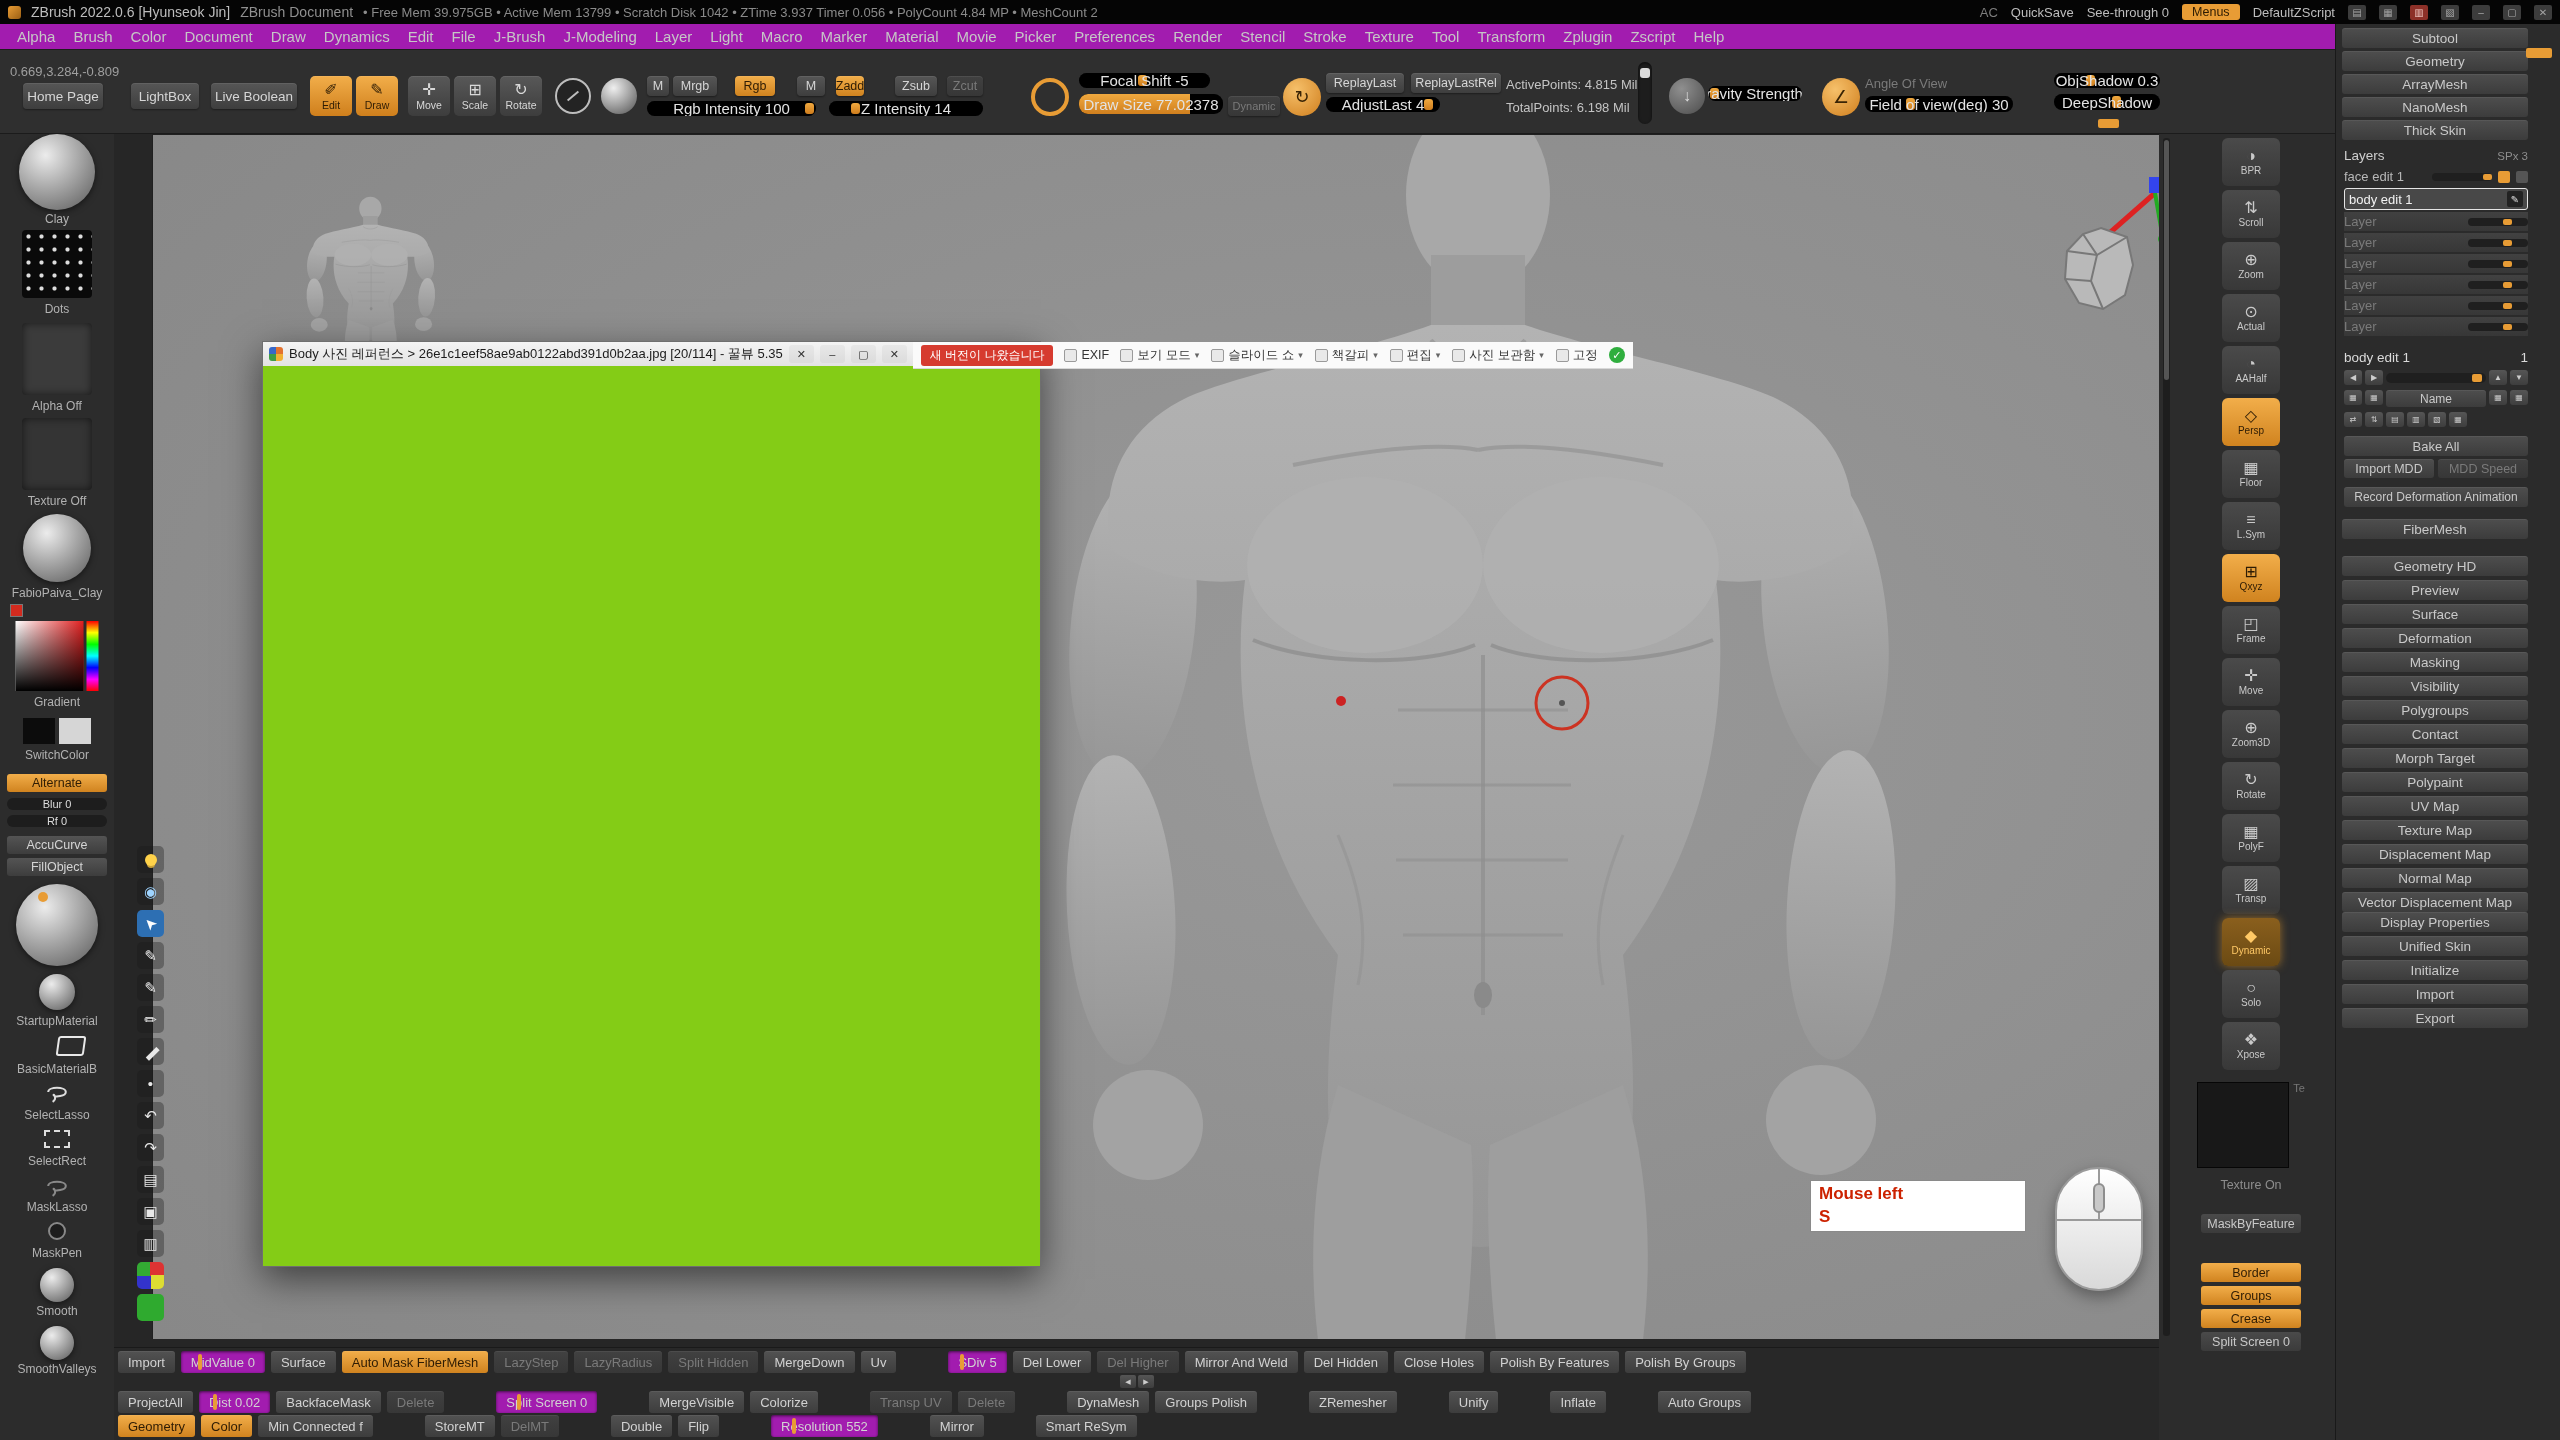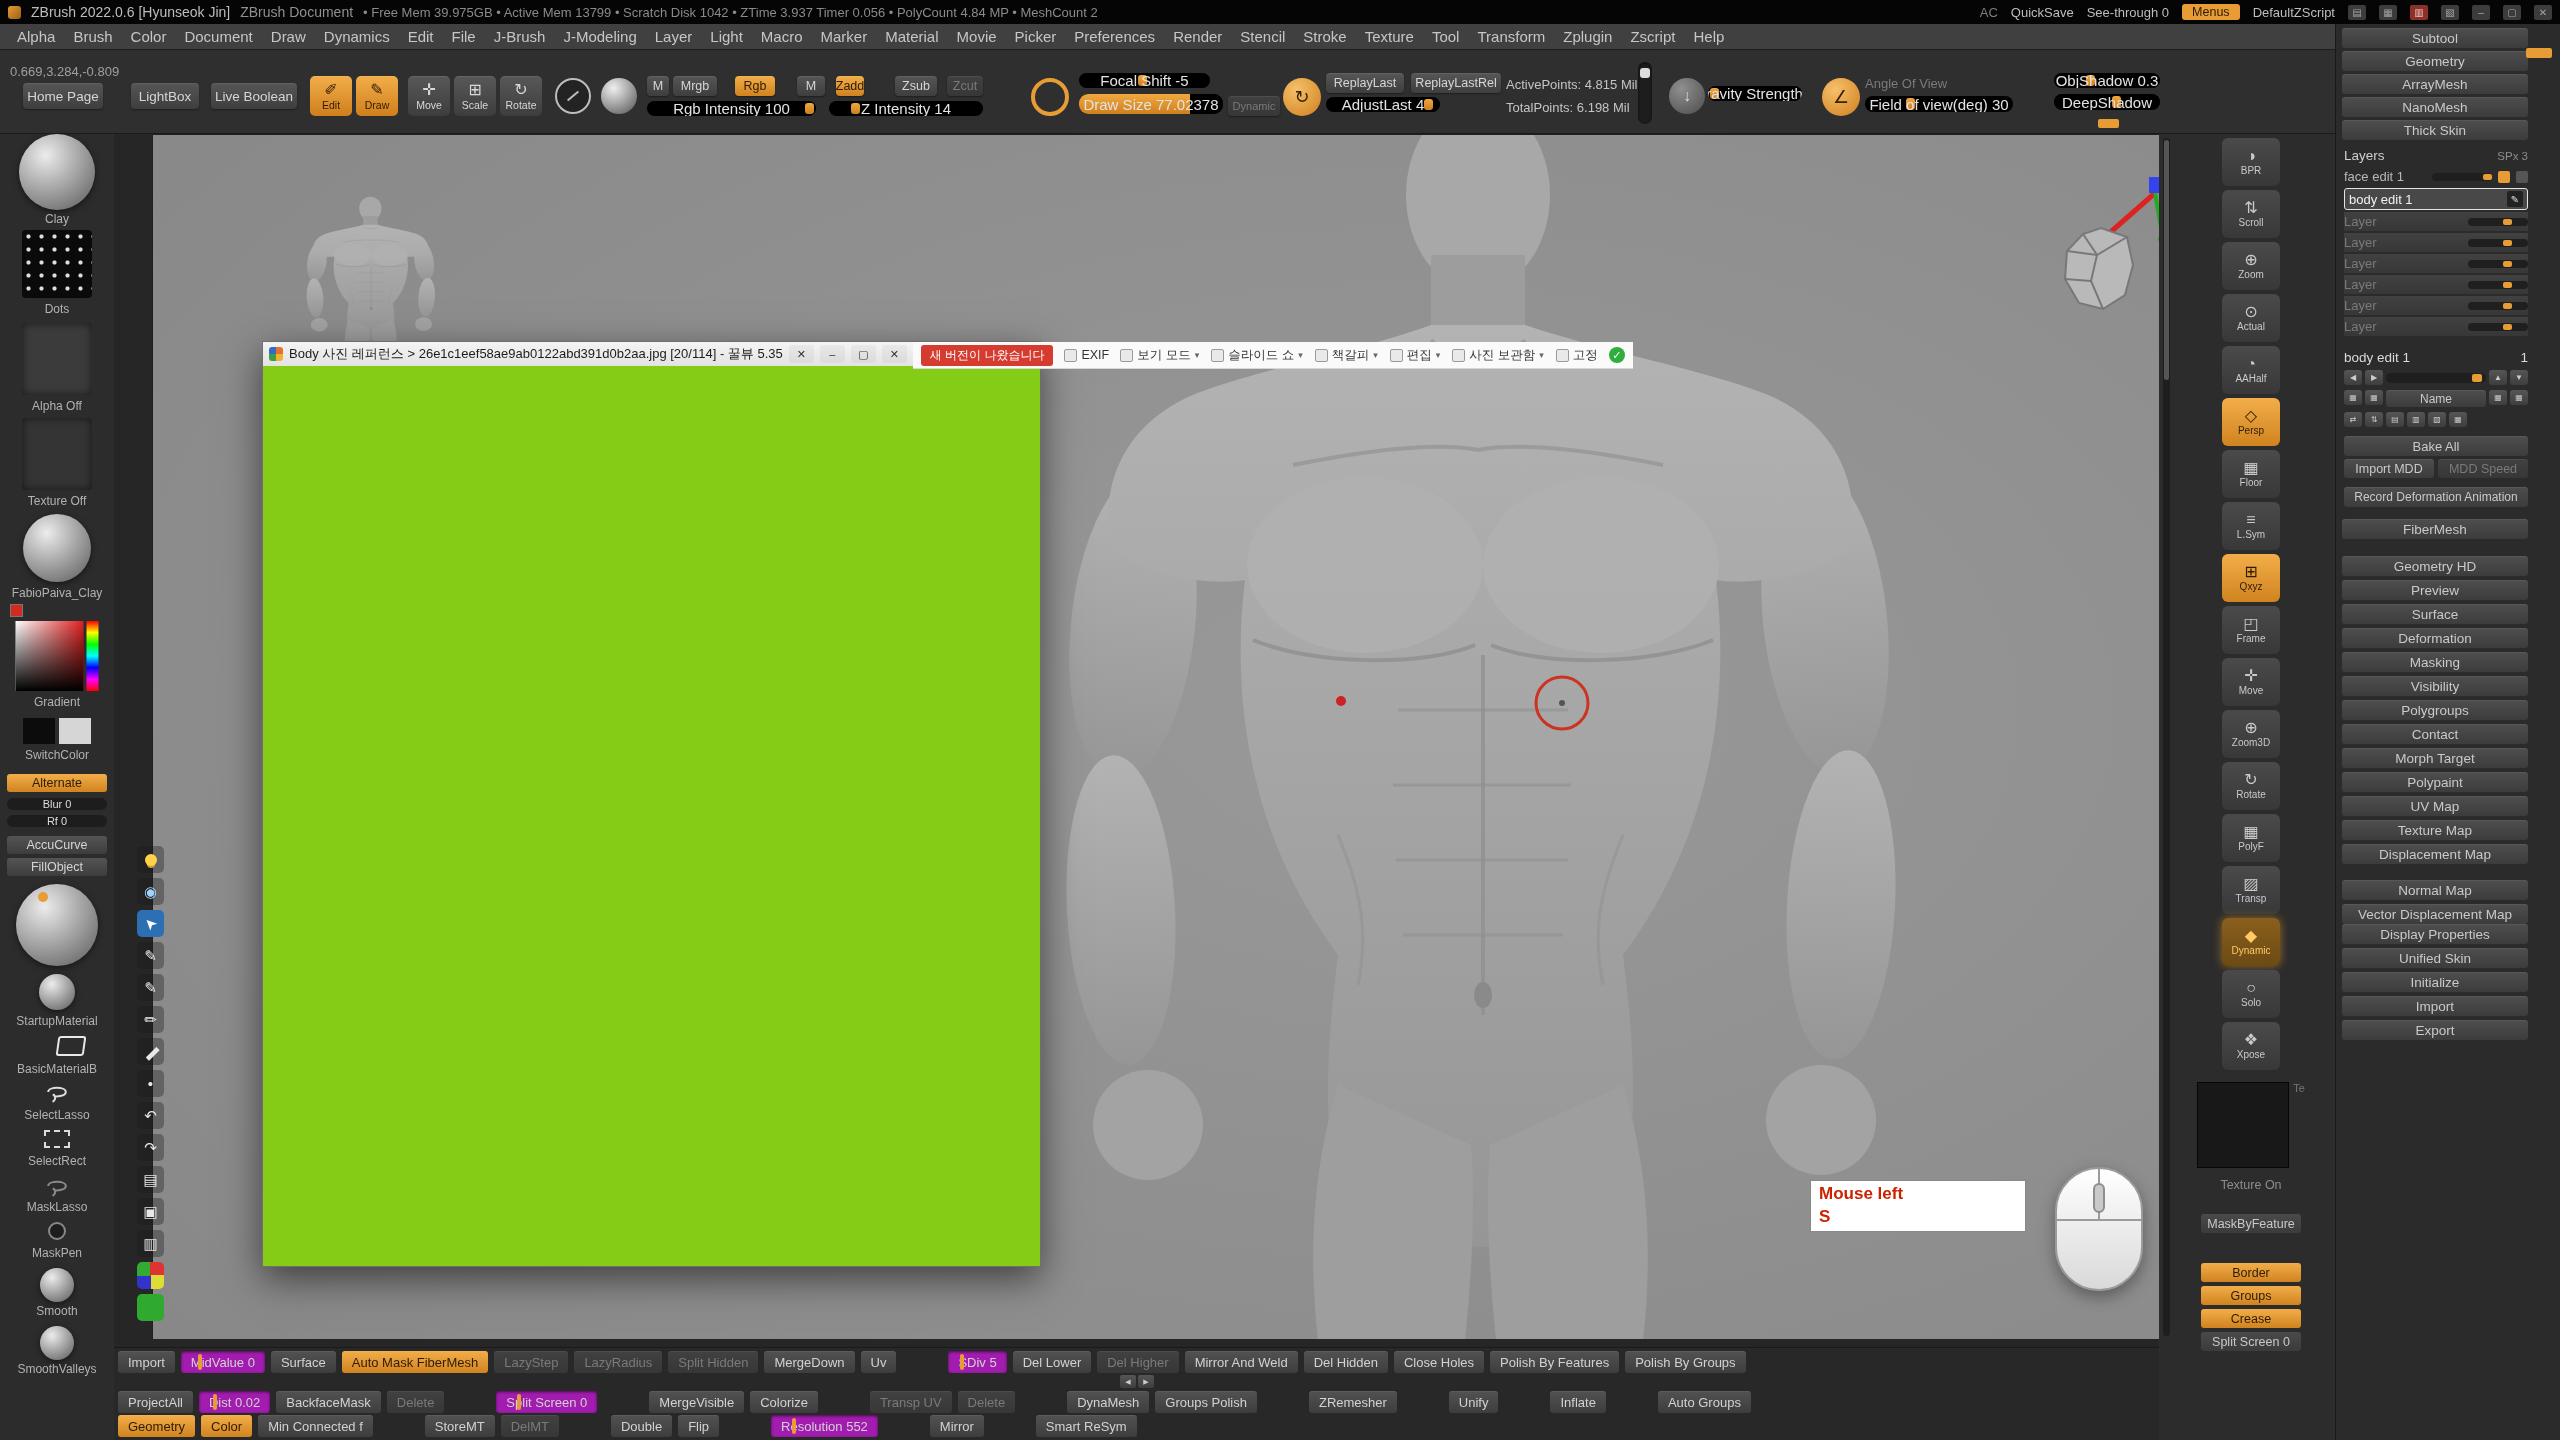--- a/index.html
+++ b/index.html
@@ -10,21 +10,21 @@
 #titlebar{position:absolute;left:0;top:0;width:2560px;height:24px;background:#050505;display:flex;align-items:center;gap:10px;padding:0 8px;font-size:14px;color:#bdbdbd;z-index:30}
 .app-icon{width:13px;height:13px;border-radius:3px;background:linear-gradient(135deg,#e89c35,#9a5f14)}
 .tb-doc{color:#909090}
 .tb-stats{color:#8a8a8a;font-size:13px;white-space:nowrap}
 .tb-right{margin-left:auto;display:flex;align-items:center;gap:13px;font-size:13px;white-space:nowrap}
 .tb-dim{color:#7d7d7d}
 .menus-chip{background:var(--accent);color:#2b1a02;padding:0 10px;border-radius:3px;height:16px;display:flex;align-items:center;font-size:12.5px}
 .tb-ico{width:18px;height:15px;background:#3c3c3c;border-radius:2px;font-size:10px;display:flex;align-items:center;justify-content:center;color:#a5a5a5}
 .tb-ico.red{background:#8d3028;color:#f0c9c4}
 
-#menubar{position:absolute;left:0;top:24px;width:2335px;height:26px;background:#404040;border-bottom:1px solid #1d1d1d;display:flex;align-items:center;padding-left:8px;z-index:19}
+#menubar{position:absolute;left:0;top:24px;width:2335px;height:26px;background:#a21caf;border-bottom:1px solid #1d1d1d;display:flex;align-items:center;padding-left:8px;z-index:19}
 .menu-item{font-size:15px;color:#c6c6c6;padding:2px 9px;cursor:default}
 
 #topbar{position:absolute;left:0;top:50px;width:2335px;height:84px;background:#2f2f2f;border-bottom:1px solid #1b1b1b;z-index:10}
 #topbar .coords{position:absolute;left:10px;top:14px;font-size:13px;color:#9f9f9f}
 .btn{position:absolute;height:26px;display:flex;align-items:center;justify-content:center;background:linear-gradient(#565656,#3e3e3e);border-radius:4px;font-size:13.5px;color:#d6d6d6;box-shadow:inset 0 1px 0 rgba(255,255,255,.07),0 1px 2px rgba(0,0,0,.4);padding:0 8px;white-space:nowrap}
 .btn.sm{height:20px;font-size:12.5px}
 .accent{background:linear-gradient(#f2ae4a,#d0831f)!important;color:#2e1c04!important}
 .dim{color:#7a7a7a!important;background:linear-gradient(#414141,#373737)!important}
 .tool40{position:absolute;top:26px;width:42px;height:40px;border-radius:5px;background:linear-gradient(#585858,#3d3d3d);display:flex;flex-direction:column;align-items:center;justify-content:center;gap:1px;box-shadow:inset 0 1px 0 rgba(255,255,255,.08);color:#d8d8d8}
 .tool40 .g{font-size:16px;line-height:1}
@@ -733,21 +733,21 @@
         <div class="tp-bar btnish" style="margin-bottom:4px">Surface</div>
         <div class="tp-bar btnish" style="margin-bottom:4px">Deformation</div>
         <div class="tp-bar btnish" style="margin-bottom:4px">Masking</div>
         <div class="tp-bar btnish" style="margin-bottom:4px">Visibility</div>
         <div class="tp-bar btnish" style="margin-bottom:4px">Polygroups</div>
         <div class="tp-bar btnish" style="margin-bottom:4px">Contact</div>
         <div class="tp-bar btnish" style="margin-bottom:4px">Morph Target</div>
         <div class="tp-bar btnish" style="margin-bottom:4px">Polypaint</div>
         <div class="tp-bar btnish" style="margin-bottom:4px">UV Map</div>
         <div class="tp-bar btnish" style="margin-bottom:4px">Texture Map</div>
-        <div class="tp-bar btnish" style="margin-bottom:16px">Displacement Map</div>
+        <div class="tp-bar btnish" style="margin-bottom:4px">Displacement Map</div>
         <div class="tp-bar btnish" style="margin-bottom:4px">Normal Map</div>
         <div class="tp-bar btnish" style="margin-bottom:0">Vector Displacement Map</div>
         <div class="tp-bar btnish" style="margin-bottom:4px">Display Properties</div>
         <div class="tp-bar btnish" style="margin-bottom:4px">Unified Skin</div>
         <div class="tp-bar btnish" style="margin-bottom:4px">Initialize</div>
         <div class="tp-bar btnish" style="margin-bottom:4px">Import</div>
         <div class="tp-bar btnish" style="margin-bottom:4px">Export</div>
       </div>
   </div>
 

